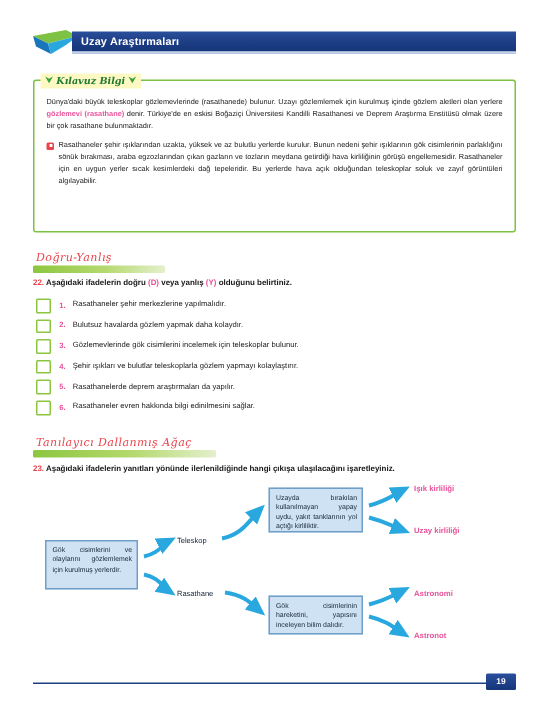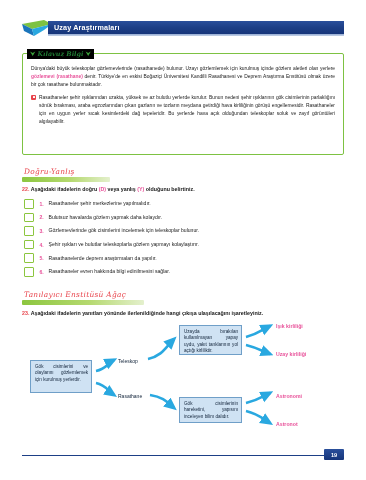--- a/index.html
+++ b/index.html
@@ -27,21 +27,21 @@
   }
   .header-rule{position:absolute;left:26px;top:15px;width:296px;height:1px;background:#b9c8e2;}
 
   
   .kbox{
     position:absolute;left:22px;top:53px;width:320px;height:100px;
     border:1px solid #7dc242;border-radius:2px;background:#ffffff;
   }
   .kbox-tab{
     position:absolute;left:4px;top:-5px;height:10px;
-    background:#000000;padding:0 3px;
+    background:#fef9c3;padding:0 3px;
     display:flex;align-items:center;gap:2px;
   }
   .kbox-tab .lab{
     color:#1f7a33;font-size:6.4px;font-weight:bold;font-style:italic;
     font-family:"DejaVu Serif",serif;white-space:nowrap;
   }
   .kbox-tab .arw{color:#3aa13a;font-size:6.5px;line-height:6.5px;}
   .kbox-body{position:absolute;left:8px;top:11px;right:8px;}
   .para{
     font-size:4.9px;line-height:8.2px;color:#1a1a1a;text-align:justify;
@@ -185,21 +185,21 @@
       <span class="tf-text">Rasathanelerde deprem araştırmaları da yapılır.</span>
     </div>
     <div class="tf-item">
       <span class="tf-box"></span>
       <span class="tf-idx">6.</span>
       <span class="tf-text">Rasathaneler evren hakkında bilgi edinilmesini sağlar.</span>
     </div>
   </div>
 
   <div class="sec" style="top:290px;">
-    <div class="sec-title">Tanılayıcı Enstitüsü Ağaç</div>
+    <div class="sec-title">Tanılayıcı Dallanmış Ağaç</div>
     <div class="sec-bar wide"></div>
   </div>
 
   <div class="sec qline" style="top:309px;">
     <span class="qnum">23.</span>
     <span>Aşağıdaki ifadelerin yanıtları yönünde ilerlenildiğinde hangi çıkışa ulaşılacağını işaretleyiniz.</span>
   </div>
 
   <div class="tree">
     <svg class="arrow-svg">

